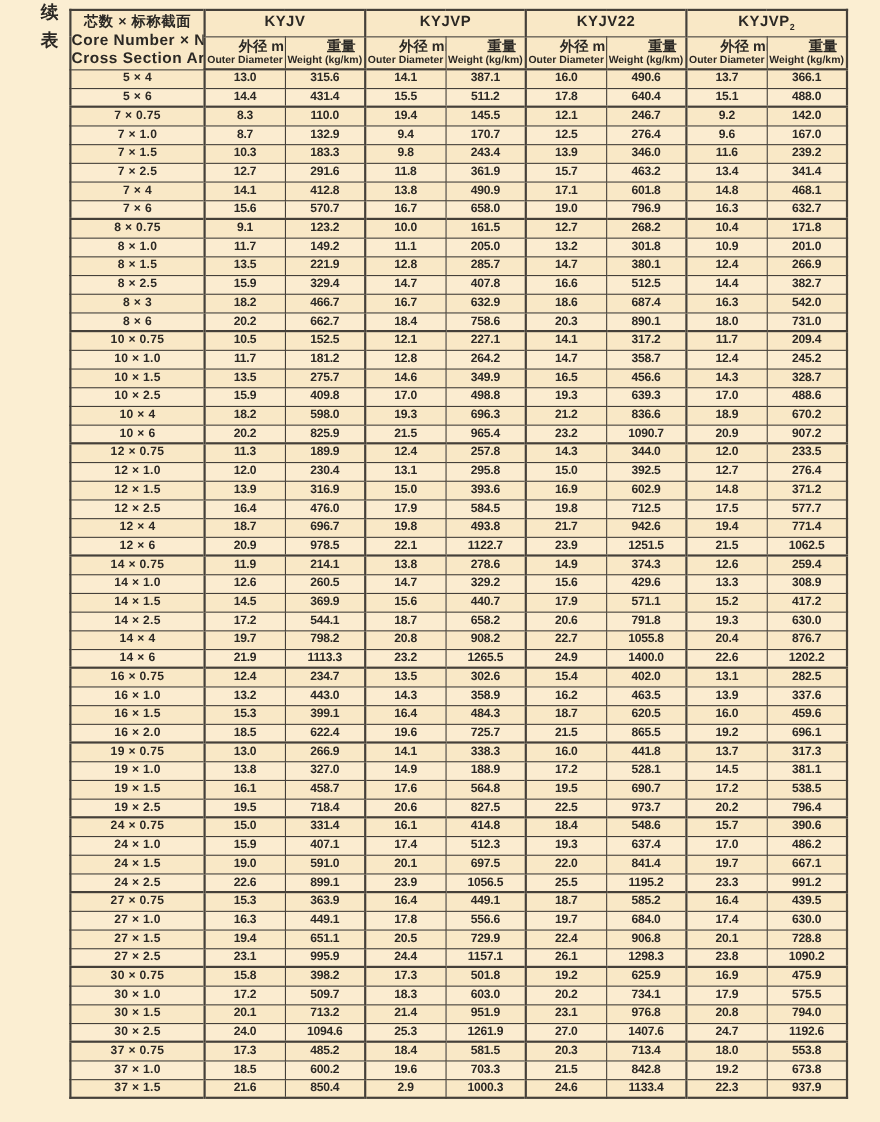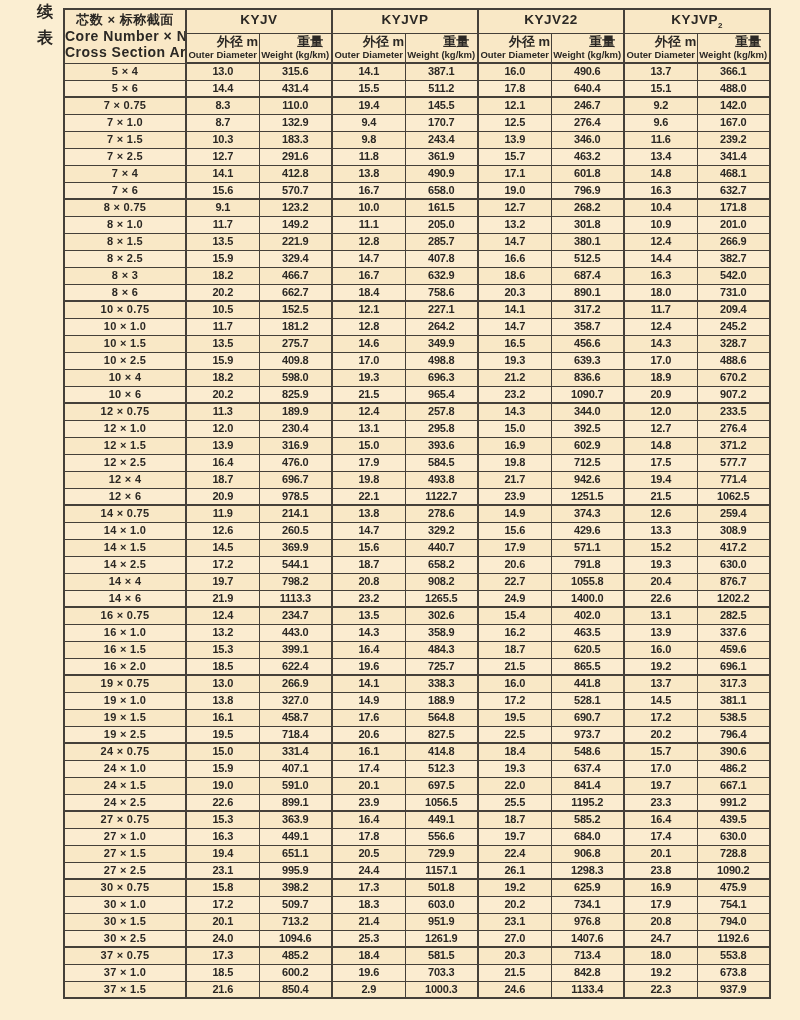--- a/index.html
+++ b/index.html
@@ -657,21 +657,21 @@
   </tr>
       <tr>
     <td class="spec">30 × 1.0</td>
     <td class="gb">17.2</td>
     <td>509.7</td>
     <td class="gb">18.3</td>
     <td>603.0</td>
     <td class="gb">20.2</td>
     <td>734.1</td>
     <td class="gb">17.9</td>
-    <td>754.1</td>
+    <td>575.5</td>
   </tr>
       <tr>
     <td class="spec">30 × 1.5</td>
     <td class="gb">20.1</td>
     <td>713.2</td>
     <td class="gb">21.4</td>
     <td>951.9</td>
     <td class="gb">23.1</td>
     <td>976.8</td>
     <td class="gb">20.8</td>

